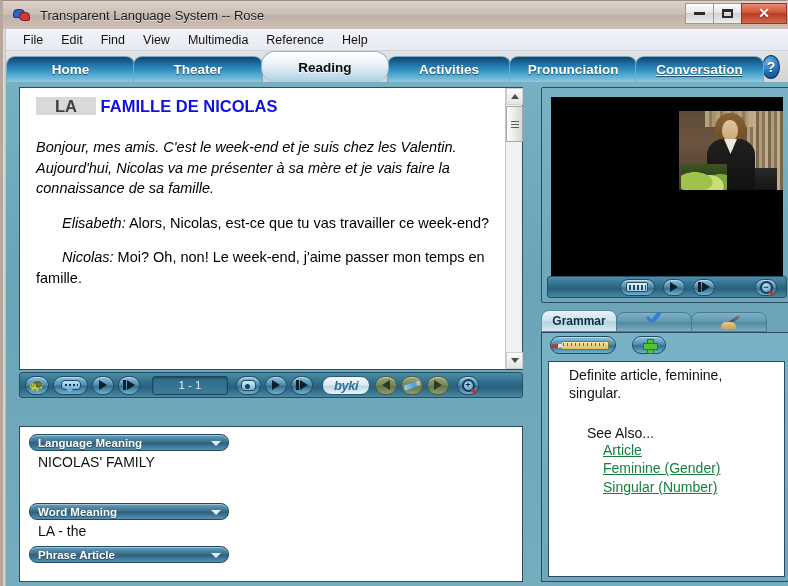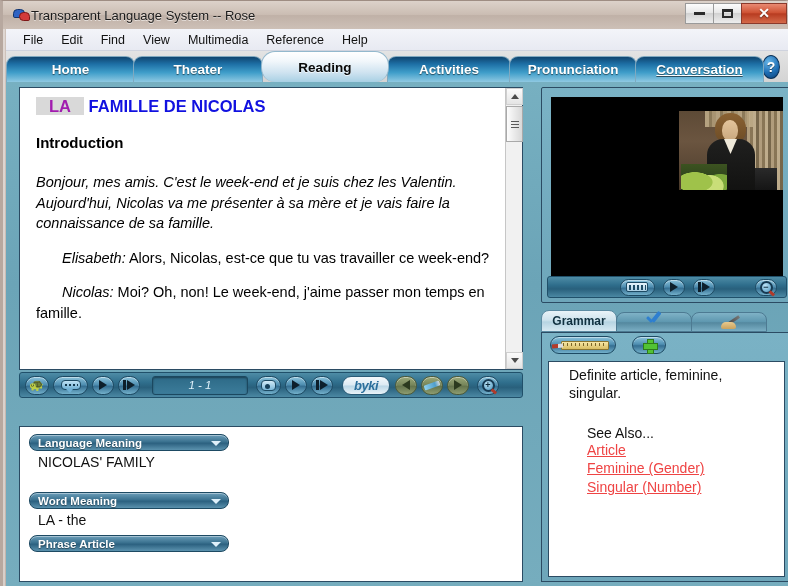--- a/index.html
+++ b/index.html
@@ -35,21 +35,21 @@
     position: absolute; left: 0; top: 2px; width: 12px; height: 9px;
     background: #2f63c4; border-radius: 5px 5px 5px 2px;
     border: 1px solid #12356e;
   }
   .title-icon .b2 {
     position: absolute; left: 6px; top: 5px; width: 11px; height: 9px;
     background: #d23a3a; border-radius: 5px 5px 2px 5px;
     border: 1px solid #7d1616;
   }
   .title-text {
-    font-size: 13px; color: #1a1a1a;
+    margin-left: 9px; font-size: 13px; color: #1a1a1a;
     text-shadow: 0 1px 0 rgba(255,255,255,.6);
     white-space: nowrap;
   }
   .caption-btns {
     position: absolute; right: 4px; top: 2px; display: flex; gap: 0;
   }
   .cbtn {
     width: 29px; height: 21px;
     border: 1px solid #9a9a9a;
     background: linear-gradient(180deg, #fdfdfd 0%, #e7e7e7 45%, #d2d2d2 50%, #ededed 100%);
@@ -128,21 +128,21 @@
   
   .reading-panel {
     position: absolute; left: 13px; top: 5px; width: 504px; height: 283px;
     background: #ffffff; border: 1px solid #2b4b63;
   }
   .reading-text {
     position: absolute; left: 0; top: 0; width: 486px; height: 281px;
     padding: 9px 10px 0 16px; overflow: hidden;
   }
   .doc-title { font-size: 16.5px; font-weight: bold; margin-bottom: 4px; }
-  .doc-title .la { color: #a21caf; background: #d9d9d9; padding: 0 13px; }
+  .doc-title .la { color: #404040; background: #d9d9d9; padding: 0 19px; }
   .doc-title .rest { color: #1111e0; }
   .doc-h2 { font-size: 15px; font-weight: bold; color: #000; margin: 18px 0 0 0; }
   .doc-p { font-size: 14.5px; color: #000; line-height: 1.42; }
   .doc-p.intro { font-style: italic; font-weight: 500; margin-top: 21px; }
   .doc-p.dialog { margin-top: 14px; text-indent: 26px; }
   .doc-p.dialog .spk { font-style: italic; }
 
   
   .vscroll {
     position: absolute; right: 0; top: 0; width: 17px; height: 281px;
@@ -175,28 +175,27 @@
     height: 19px; min-width: 22px; margin-right: 4px;
     border-radius: 10px;
     background: linear-gradient(180deg,#8dc4dc 0%, #4f8fb2 45%, #356f92 55%, #73b0cb 100%);
     border: 1px solid #1d4a63;
     display: flex; align-items: center; justify-content: center;
     box-shadow: inset 0 1px 0 rgba(255,255,255,.45);
     cursor: pointer; position: relative;
   }
   .tb-btn.wide { min-width: 35px; }
   .seg-field {
-    width: 96px; height: 19px; margin: 0 8px;
+    width: 76px; height: 19px; margin: 0 8px;
     border-radius: 3px;
     background: linear-gradient(180deg,#2d6a87,#3c7c9a);
     border: 1px solid #1b4860;
     color: #dff1fa; font-size: 11.5px;
     display: flex; align-items: center; justify-content: center;
     box-shadow: inset 0 1px 2px rgba(0,0,0,.4);
-    font-style: italic;
   }
   .byki-btn {
     width: 48px; height: 19px; margin: 8px 5px; border-radius: 9px;
     background: linear-gradient(180deg,#f4f9fc 0%, #dceaf3 48%, #b9d6e6 52%, #e9f3f8 100%);
     border: 1px solid #2a5c78;
     display: flex; align-items: center; justify-content: center;
     font-size: 13px; font-weight: bold; font-style: italic; color: #2b6f9c;
     letter-spacing: -0.5px;
     cursor: pointer;
   }
@@ -443,22 +442,22 @@
   .plus-ico::after { left:0; top:4px; width:13px; height:5px; }
 
   .gtext-area {
     position: absolute; left: 6px; top: 28px; width: 237px; height: 216px;
     background: #fff; border: 1px solid #2b4b63;
     padding: 5px 20px; overflow: hidden;
   }
   .g-desc { font-size: 14px; color: #111; line-height: 1.28; }
   .g-seealso { margin-top: 22px; margin-left: 18px; font-size: 14px; color: #111; }
   .g-link {
-    display: block; margin-left: 18px; font-size: 14px;
-    color: #ef4444; text-decoration: underline; cursor: pointer; line-height: 1.33;
+    display: block; margin-left: 34px; font-size: 14px;
+    color: #15803d; text-decoration: underline; cursor: pointer; line-height: 1.33;
   }
 </style>
 </head>
 <body>
 
 <div class="window">
 
   <div class="titlebar">
     <div class="title-icon">
       <div class="b1"></div>
@@ -498,21 +497,20 @@
     <div class="help-btn">?</div>
   </div>
 
   <div class="body-area">
 
     <div class="reading-panel">
       <div class="reading-text">
         <div class="doc-title">
           <span class="la">LA</span><span class="rest"> FAMILLE DE NICOLAS</span>
         </div>
-        <div class="doc-h2">Introduction</div>
         <div class="doc-p intro">Bonjour, mes amis. C'est le week-end et je suis chez les Valentin. Aujourd'hui, Nicolas va me présenter à sa mère et je vais faire la connaissance de sa famille.</div>
         <div class="doc-p dialog">
           <span class="spk">Elisabeth:</span><span> Alors, Nicolas, est-ce que tu vas travailler ce week-end?</span>
         </div>
         <div class="doc-p dialog">
           <span class="spk">Nicolas:</span><span> Moi? Oh, non! Le week-end, j'aime passer mon temps en famille.</span>
         </div>
       </div>
       <div class="vscroll">
         <div class="arrow">
@@ -574,21 +572,21 @@
           </span>
       </div>
     </div>
 
     <div class="meaning-panel">
       <div class="meaning-bar">
         <span class="lbl">Language Meaning</span>
         <span class="caret"></span>
       </div>
       <div class="meaning-val">NICOLAS' FAMILY</div>
-      <div class="meaning-bar" style="margin-top:22px">
+      <div class="meaning-bar" style="margin-top:33px">
         <span class="lbl">Word Meaning</span>
         <span class="caret"></span>
       </div>
       <div class="meaning-val">LA - the</div>
       <div class="meaning-bar" style="margin-top:7px">
         <span class="lbl">Phrase Article</span>
         <span class="caret"></span>
       </div>
       <div class="meaning-val"></div>
     </div>

